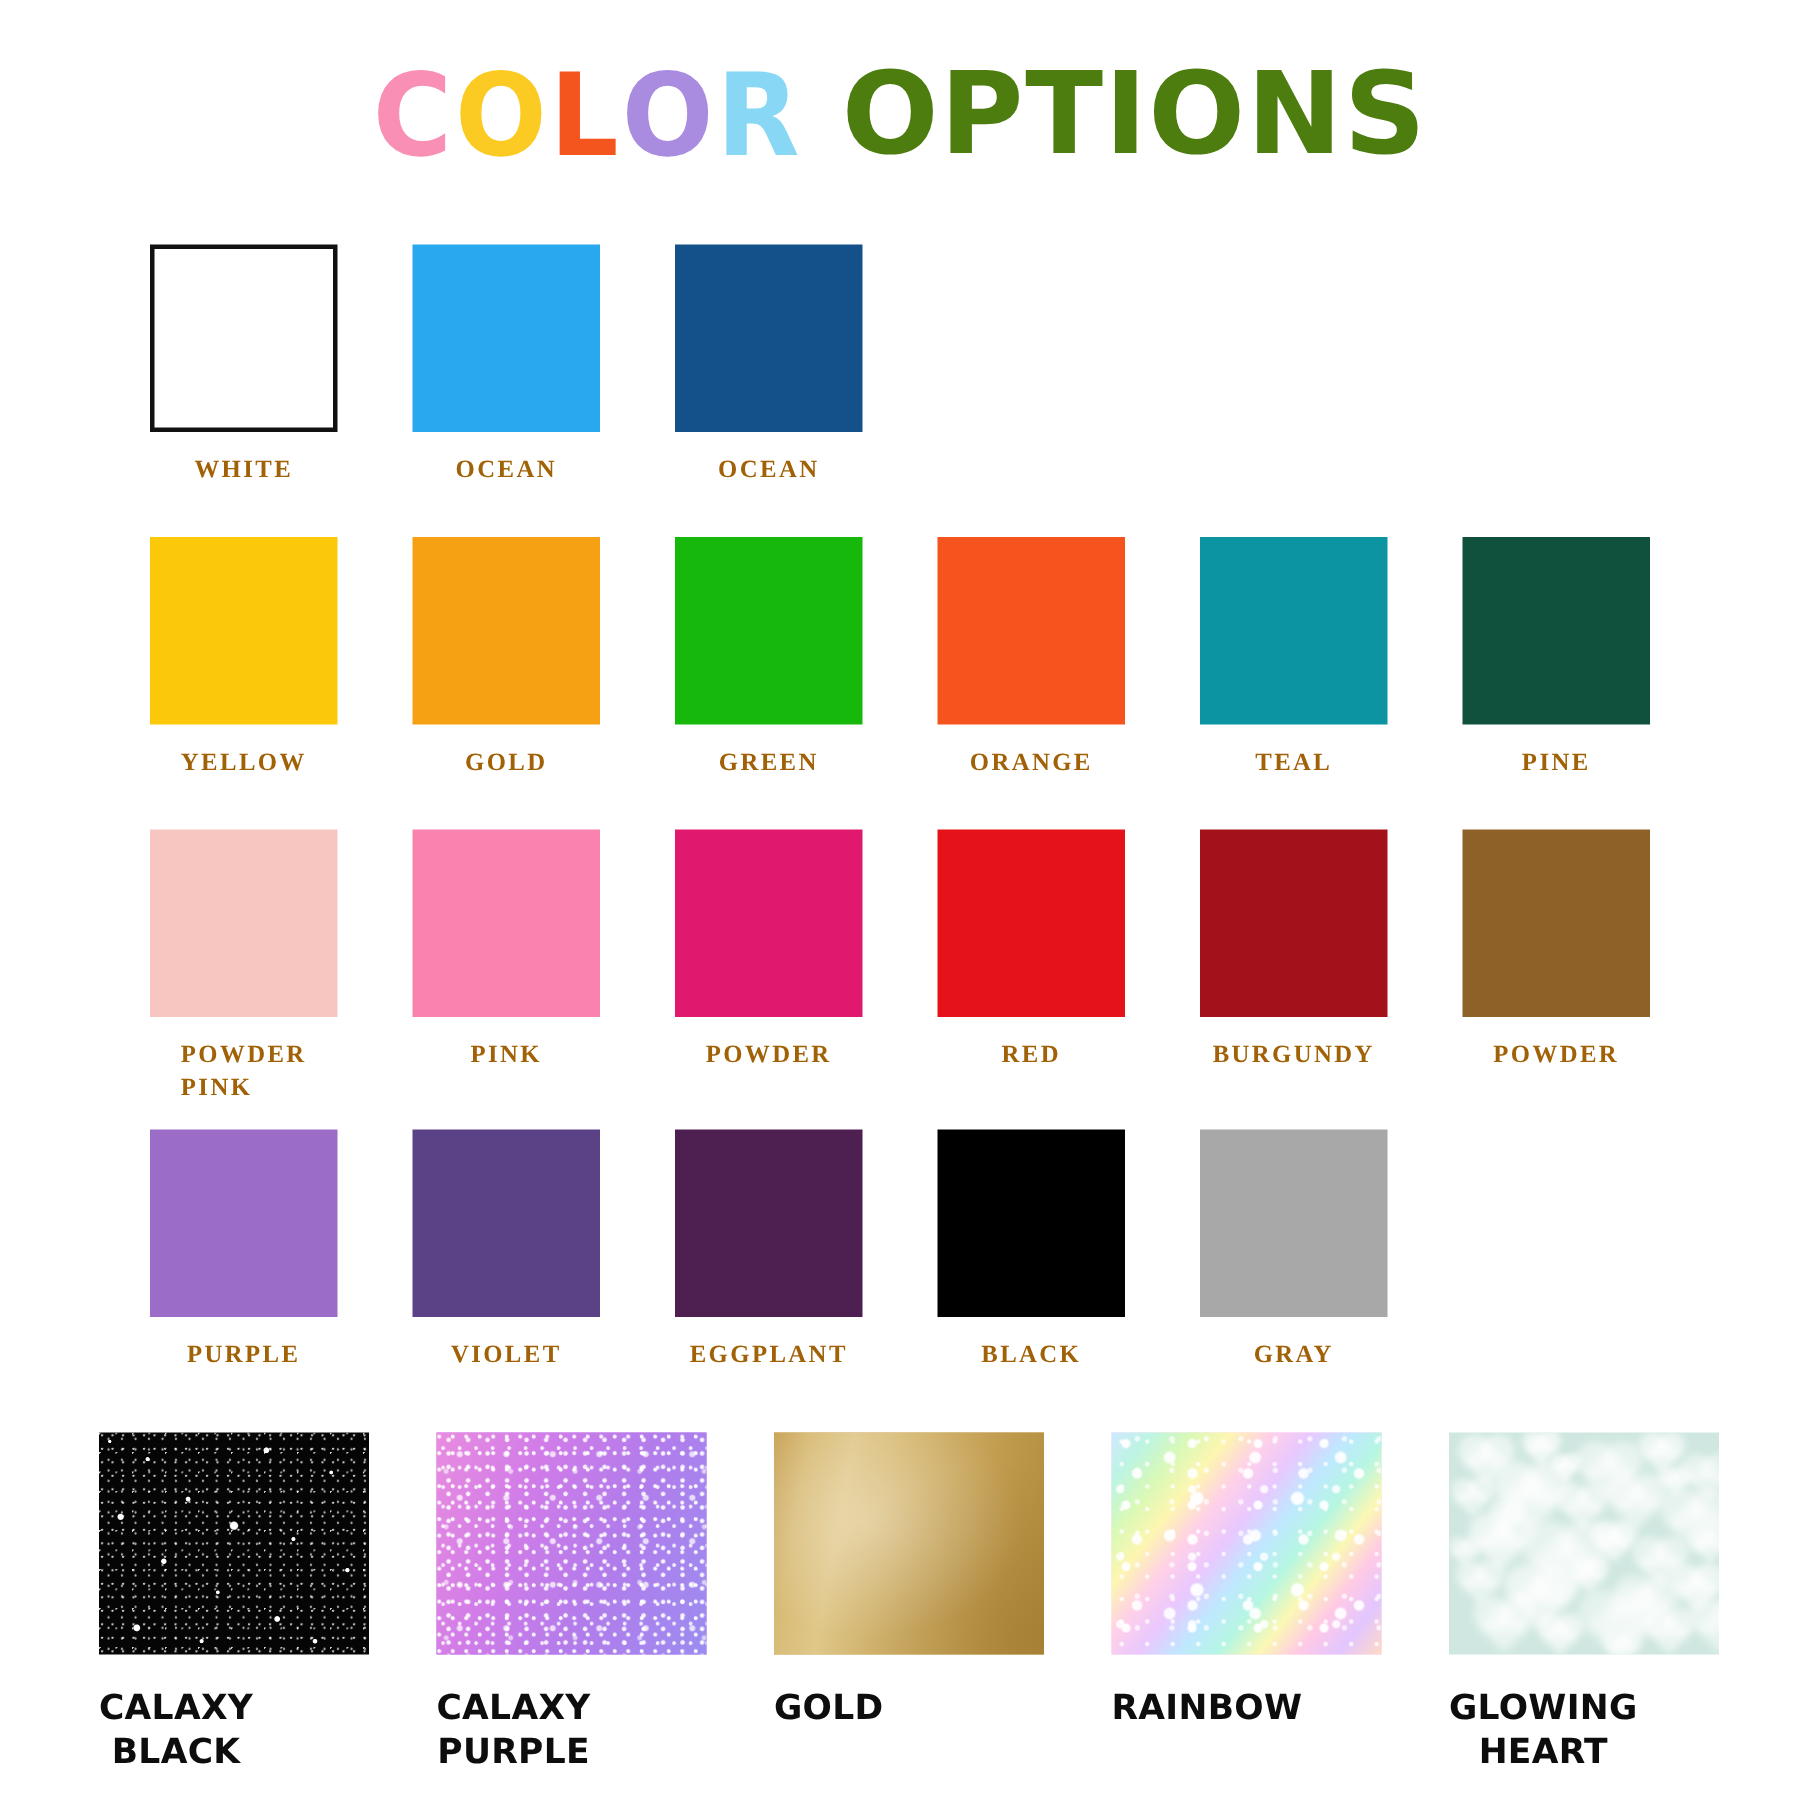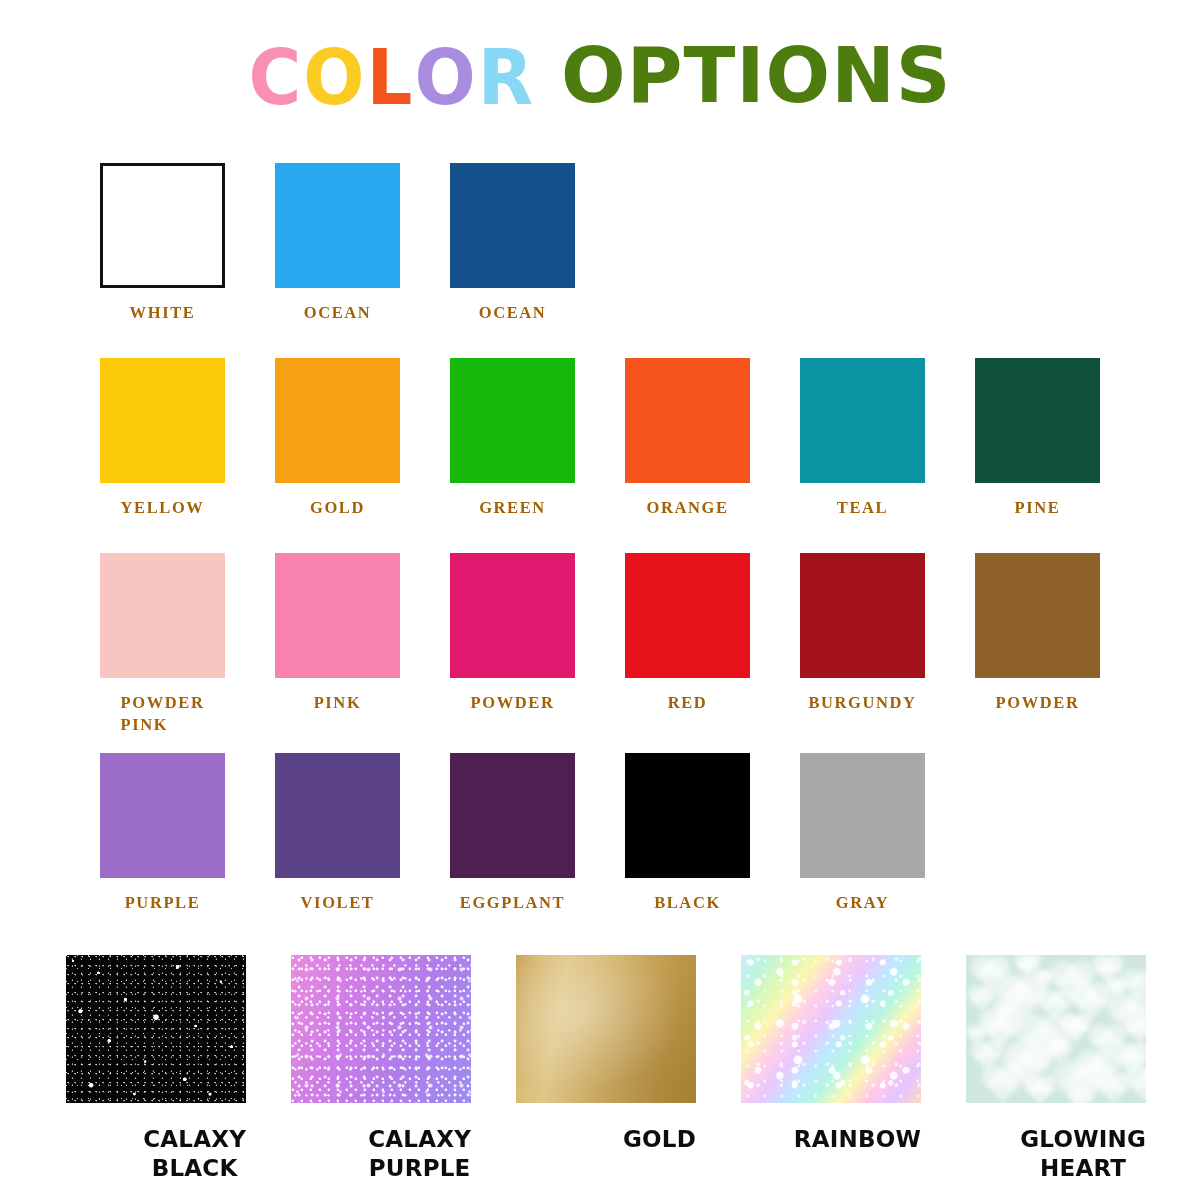--- a/index.html
+++ b/index.html
@@ -92,21 +92,21 @@
     top: 955px;
     width: 1080px;
     display: grid;
     grid-template-columns: repeat(5, 180px);
     column-gap: 45px;
   }
   .cell-sp {
     width: 180px;
     display: flex;
     flex-direction: column;
-    align-items: flex-end;
+    align-items: flex-start;
   }
   .swatch-sp {
     width: 180px;
     height: 148px;
     display: block;
     position: relative;
     overflow: hidden;
   }
   .label-sp {
     margin-top: 22px;

